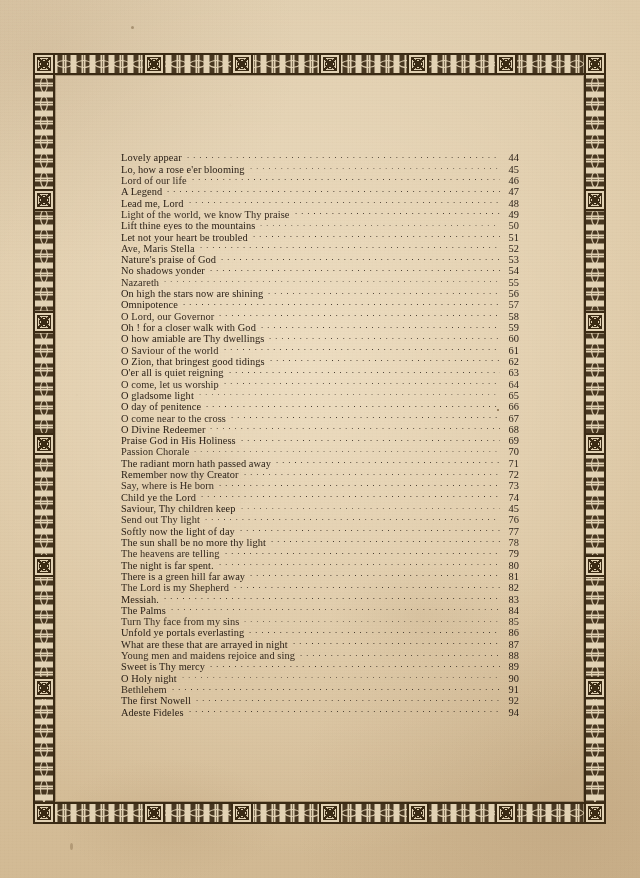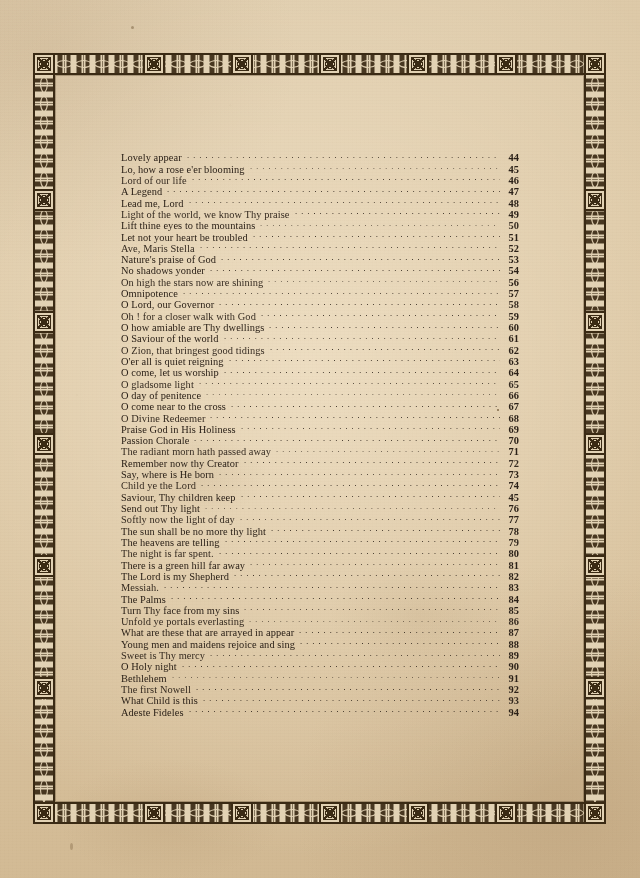--- a/index.html
+++ b/index.html
@@ -176,21 +176,20 @@
     background-image: radial-gradient(circle, #2b2118 0 .62px, rgba(0,0,0,0) .7px);
     background-size: 6.15px 1.3px;
     background-repeat: repeat-x;
     opacity: .88;
   }
   .pageno {
     flex: 0 0 auto;
     width: 17px;
     text-align: right;
     letter-spacing: .1px;
-    font-weight: bold;
   }
 
   
   .entry:nth-child(3n)   .title  { opacity: .94; text-align: center; }
   .entry:nth-child(5n+2) .leader::after { opacity: .62; }
   .entry:nth-child(4n+1) .leader::after { opacity: .80; }
   .entry:nth-child(7n)   .pageno { opacity: .93; text-align: right; }
 
   
   .speck { position:absolute; background:#6a5130; border-radius:50%; opacity:.45; pointer-events:none; }
@@ -346,20 +345,25 @@
         <span class="title">Nature's praise of God</span>
         <span class="leader"></span>
         <span class="pageno">53</span>
       </div>
       <div class="entry">
         <span class="title">No shadows yonder</span>
         <span class="leader"></span>
         <span class="pageno">54</span>
       </div>
       <div class="entry">
+        <span class="title">Nazareth</span>
+        <span class="leader"></span>
+        <span class="pageno">55</span>
+      </div>
+      <div class="entry">
         <span class="title">On high the stars now are shining</span>
         <span class="leader"></span>
         <span class="pageno">56</span>
       </div>
       <div class="entry">
         <span class="title">Omnipotence</span>
         <span class="leader"></span>
         <span class="pageno">57</span>
       </div>
       <div class="entry">
@@ -501,21 +505,21 @@
         <span class="title">Turn Thy face from my sins</span>
         <span class="leader"></span>
         <span class="pageno">85</span>
       </div>
       <div class="entry">
         <span class="title">Unfold ye portals everlasting</span>
         <span class="leader"></span>
         <span class="pageno">86</span>
       </div>
       <div class="entry">
-        <span class="title">What are these that are arrayed in appear</span>
+        <span class="title">What are these that are arrayed in night</span>
         <span class="leader"></span>
         <span class="pageno">87</span>
       </div>
       <div class="entry">
         <span class="title">Young men and maidens rejoice and sing</span>
         <span class="leader"></span>
         <span class="pageno">88</span>
       </div>
       <div class="entry">
         <span class="title">Sweet is Thy mercy</span>
@@ -531,24 +535,19 @@
         <span class="title">Bethlehem</span>
         <span class="leader"></span>
         <span class="pageno">91</span>
       </div>
       <div class="entry">
         <span class="title">The first Nowell</span>
         <span class="leader"></span>
         <span class="pageno">92</span>
       </div>
       <div class="entry">
-        <span class="title">What Child is this</span>
-        <span class="leader"></span>
-        <span class="pageno">93</span>
-      </div>
-      <div class="entry">
         <span class="title">Adeste Fideles</span>
         <span class="leader"></span>
         <span class="pageno">94</span>
       </div>
     </div>
 
 </div>
 
 </body></html>

